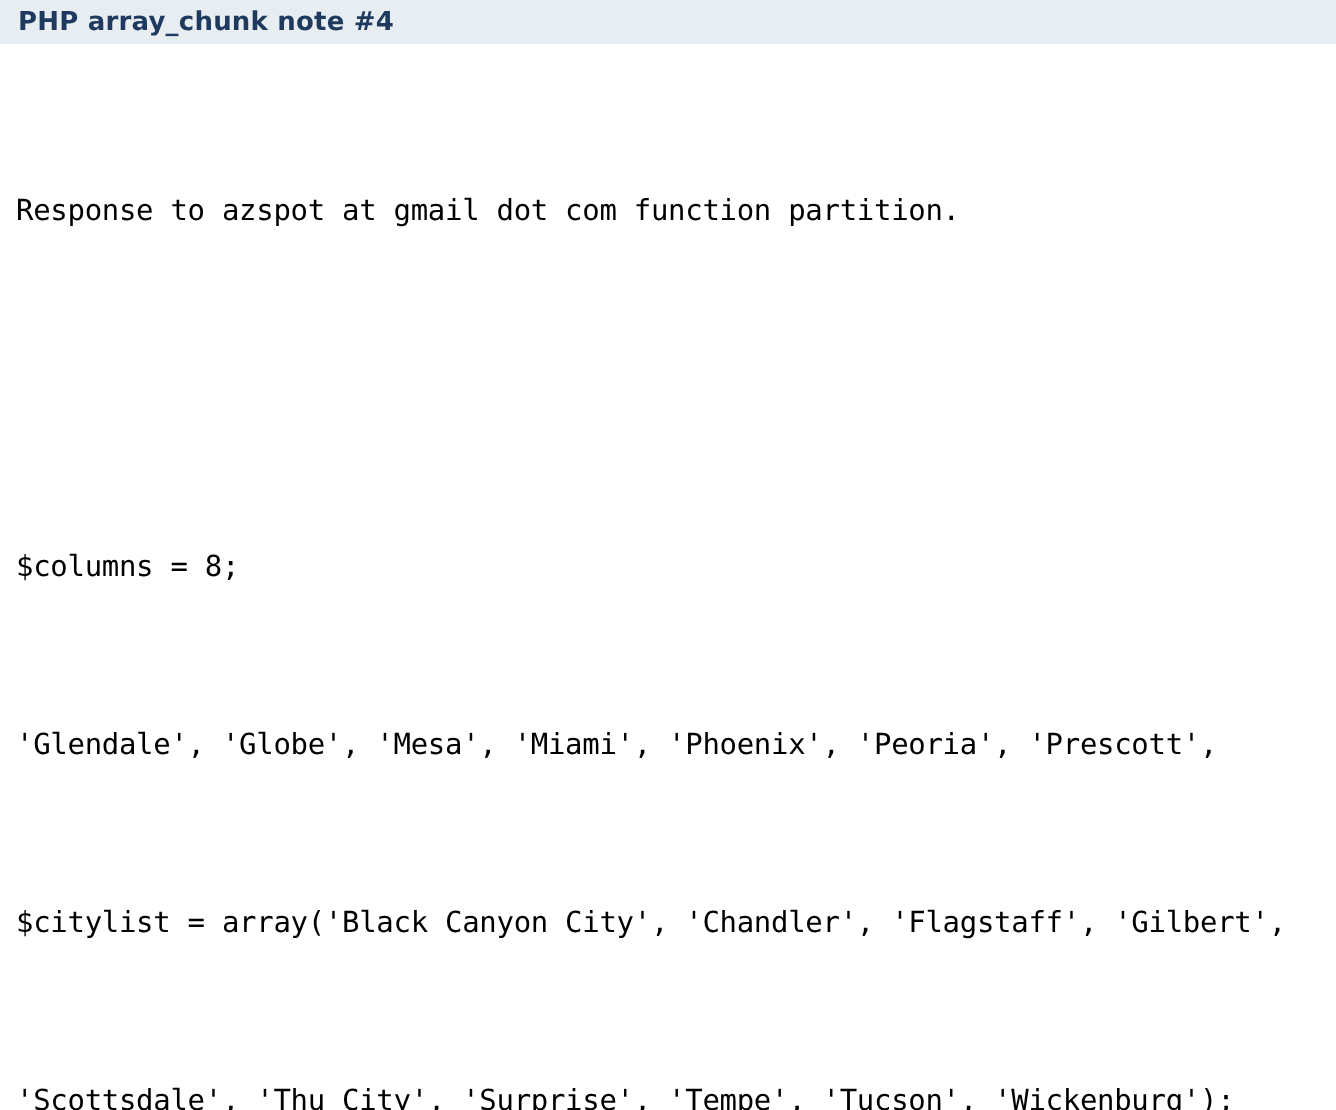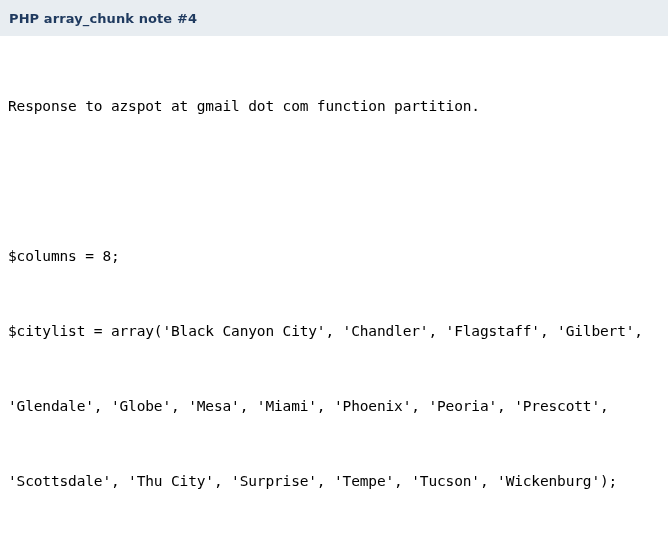--- a/index.html
+++ b/index.html
@@ -10,21 +10,21 @@
   body {
     width: 668px;
     height: 555px;
     overflow: hidden;
     font-family: "DejaVu Sans Mono", "Liberation Mono", monospace;
   }
 
   
   #note-header {
     background: #e8edf1;
-    height: 36px;
+    height: 22px;
     width: 668px;
     box-sizing: border-box;
     display: flex;
     align-items: center;
     padding-left: 9px;
   }
   #note-header-title {
     font-family: "DejaVu Sans", "Liberation Sans", sans-serif;
     font-weight: bold;
     font-size: 13px;
@@ -40,38 +40,39 @@
     font-size: 14.5px;
     line-height: 25px;
     color: #000000;
     white-space: pre;
     letter-spacing: -0.15px;
   }
   .note-line {
     white-space: pre;
     height: 25px;
     min-height: 25px;
+    margin-top: 14px;
   }
   .note-line.blank {
     height: 25px;
   }
 </style>
 </head>
 <body>
 
 <div id="note-header">
   <span id="note-header-title">PHP array_chunk note #4</span>
 </div>
 
 <div id="note-body">
   <div class="note-line">Response to azspot at gmail dot com function partition.</div>
   <div class="note-line blank"></div>
   <div class="note-line">$columns = 8;</div>
+  <div class="note-line">'Glendale', 'Globe', 'Mesa', 'Miami', 'Phoenix', 'Peoria', 'Prescott',</div>
   <div class="note-line">$citylist = array('Black Canyon City', 'Chandler', 'Flagstaff', 'Gilbert',</div>
-  <div class="note-line">'Glendale', 'Globe', 'Mesa', 'Miami', 'Phoenix', 'Peoria', 'Prescott',</div>
   <div class="note-line">'Scottsdale', 'Thu City', 'Surprise', 'Tempe', 'Tucson', 'Wickenburg');</div>
   
   
   
   
   
   
   
   
   

